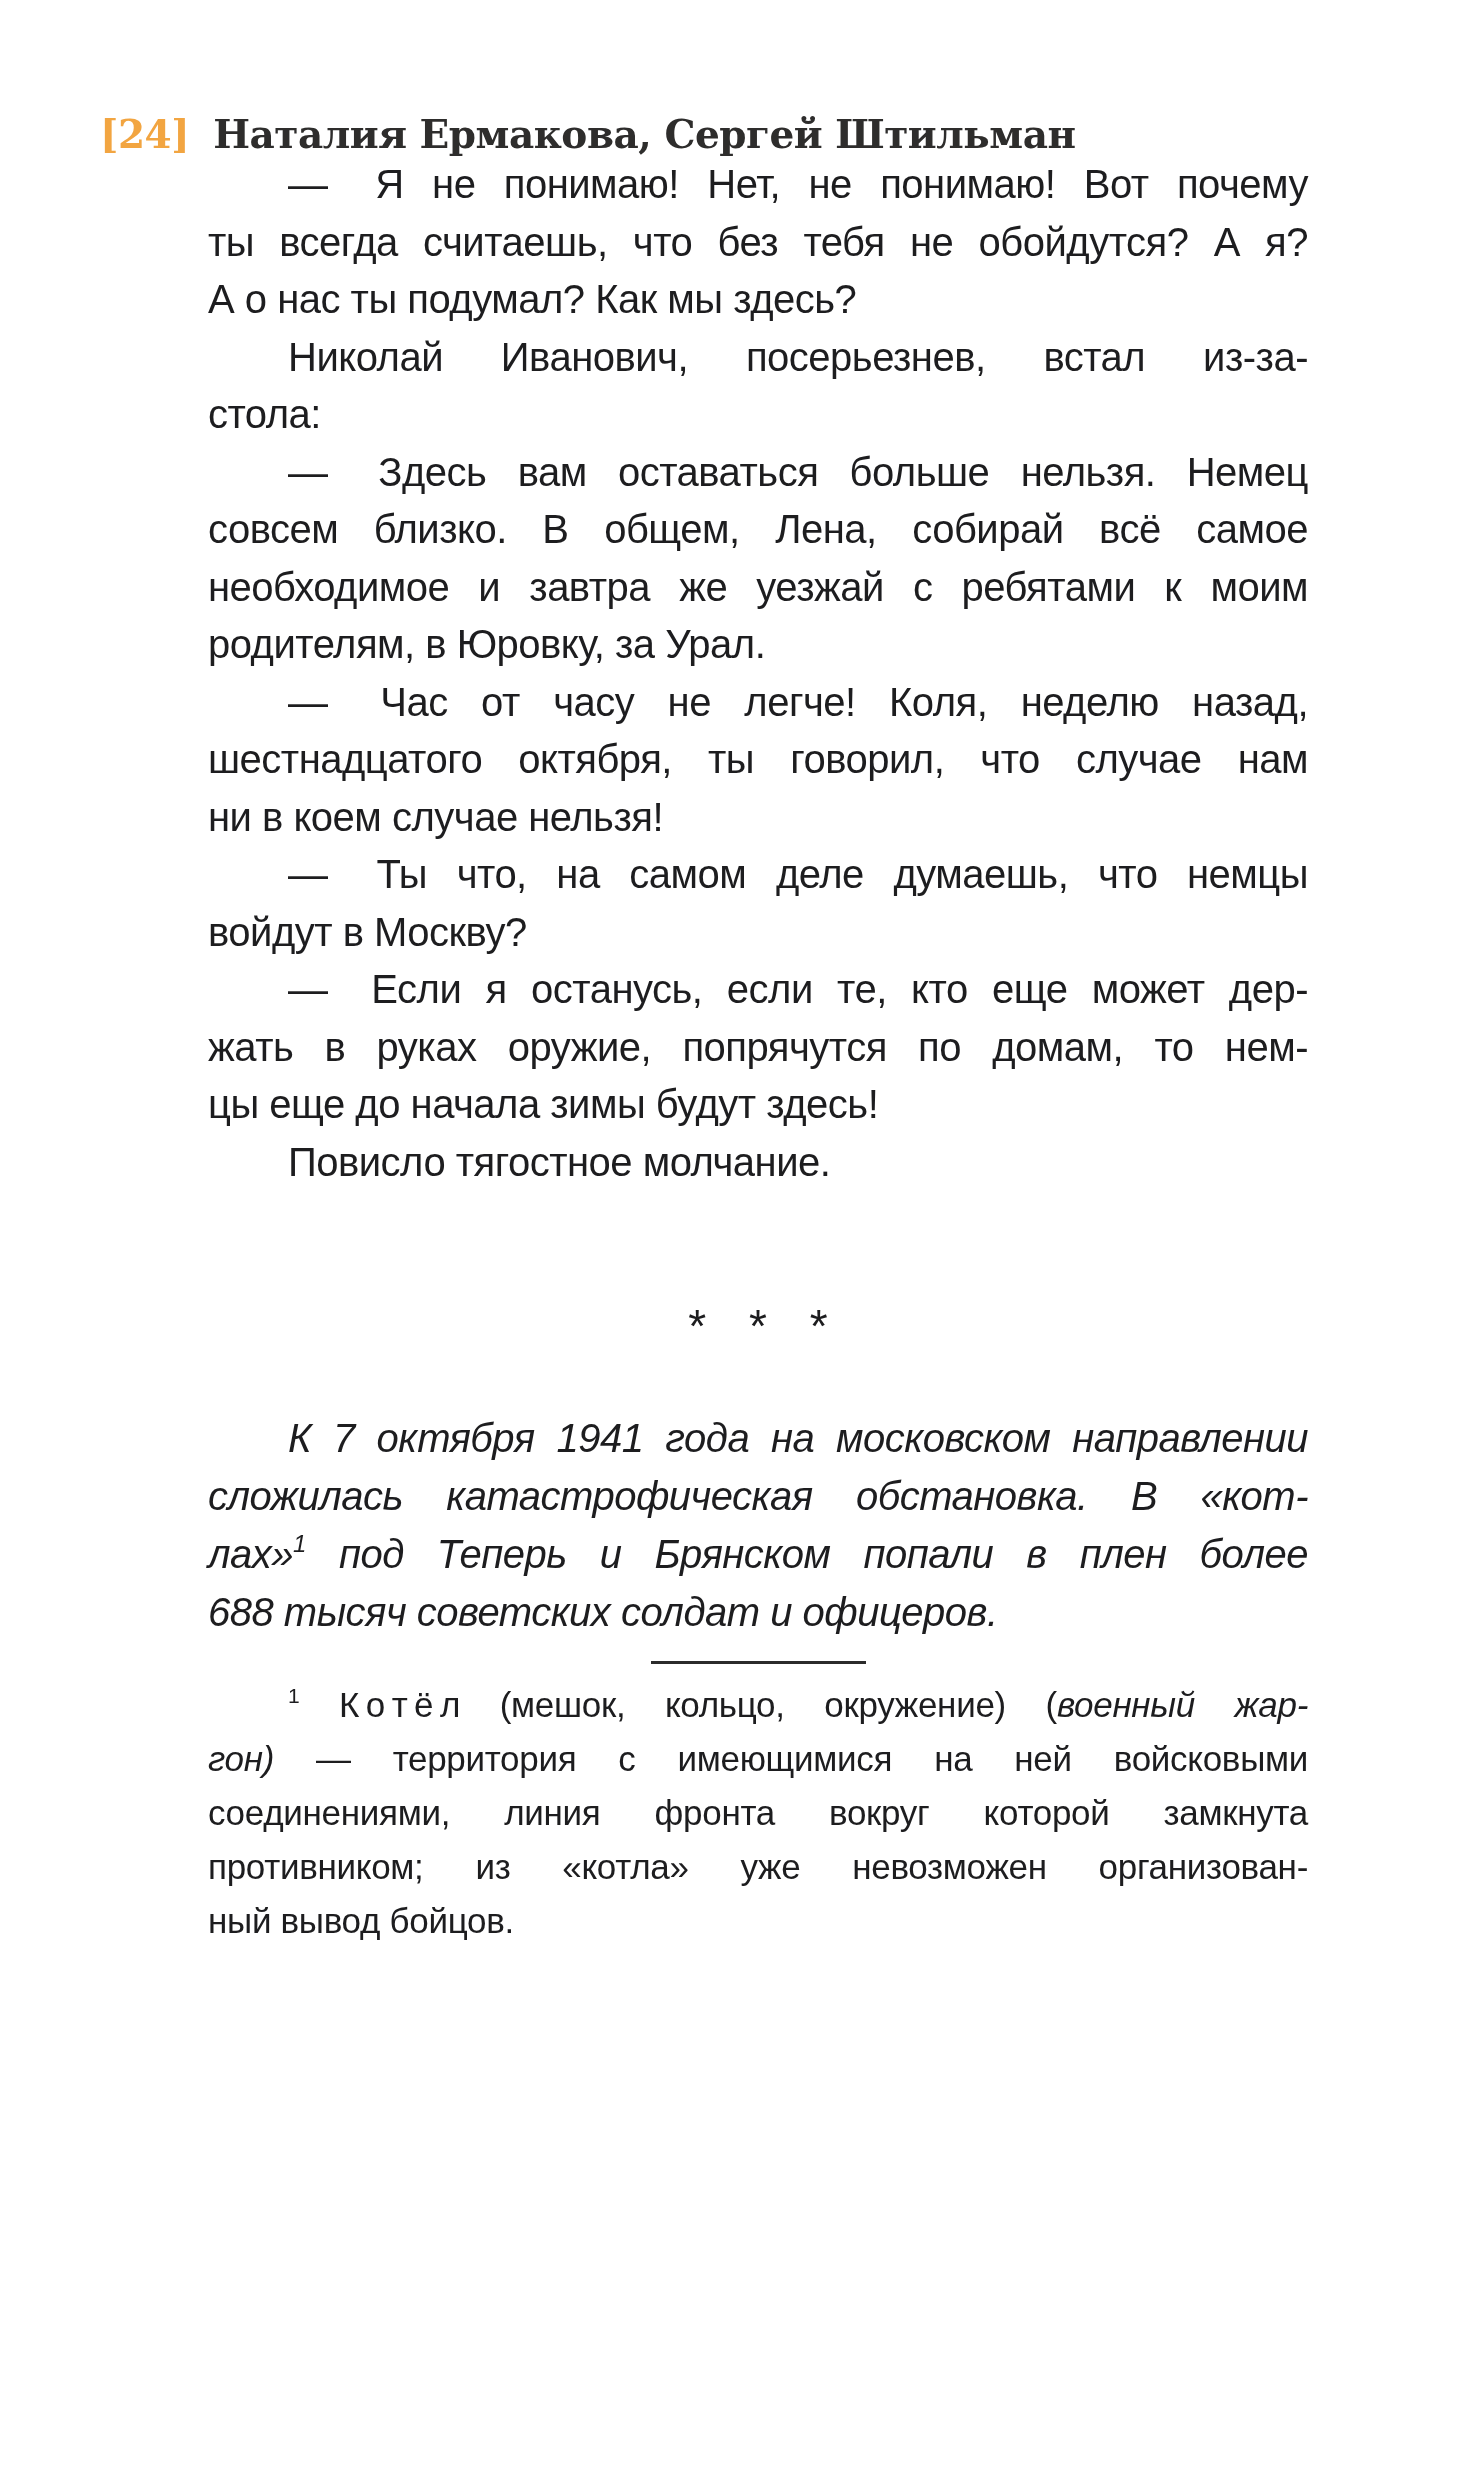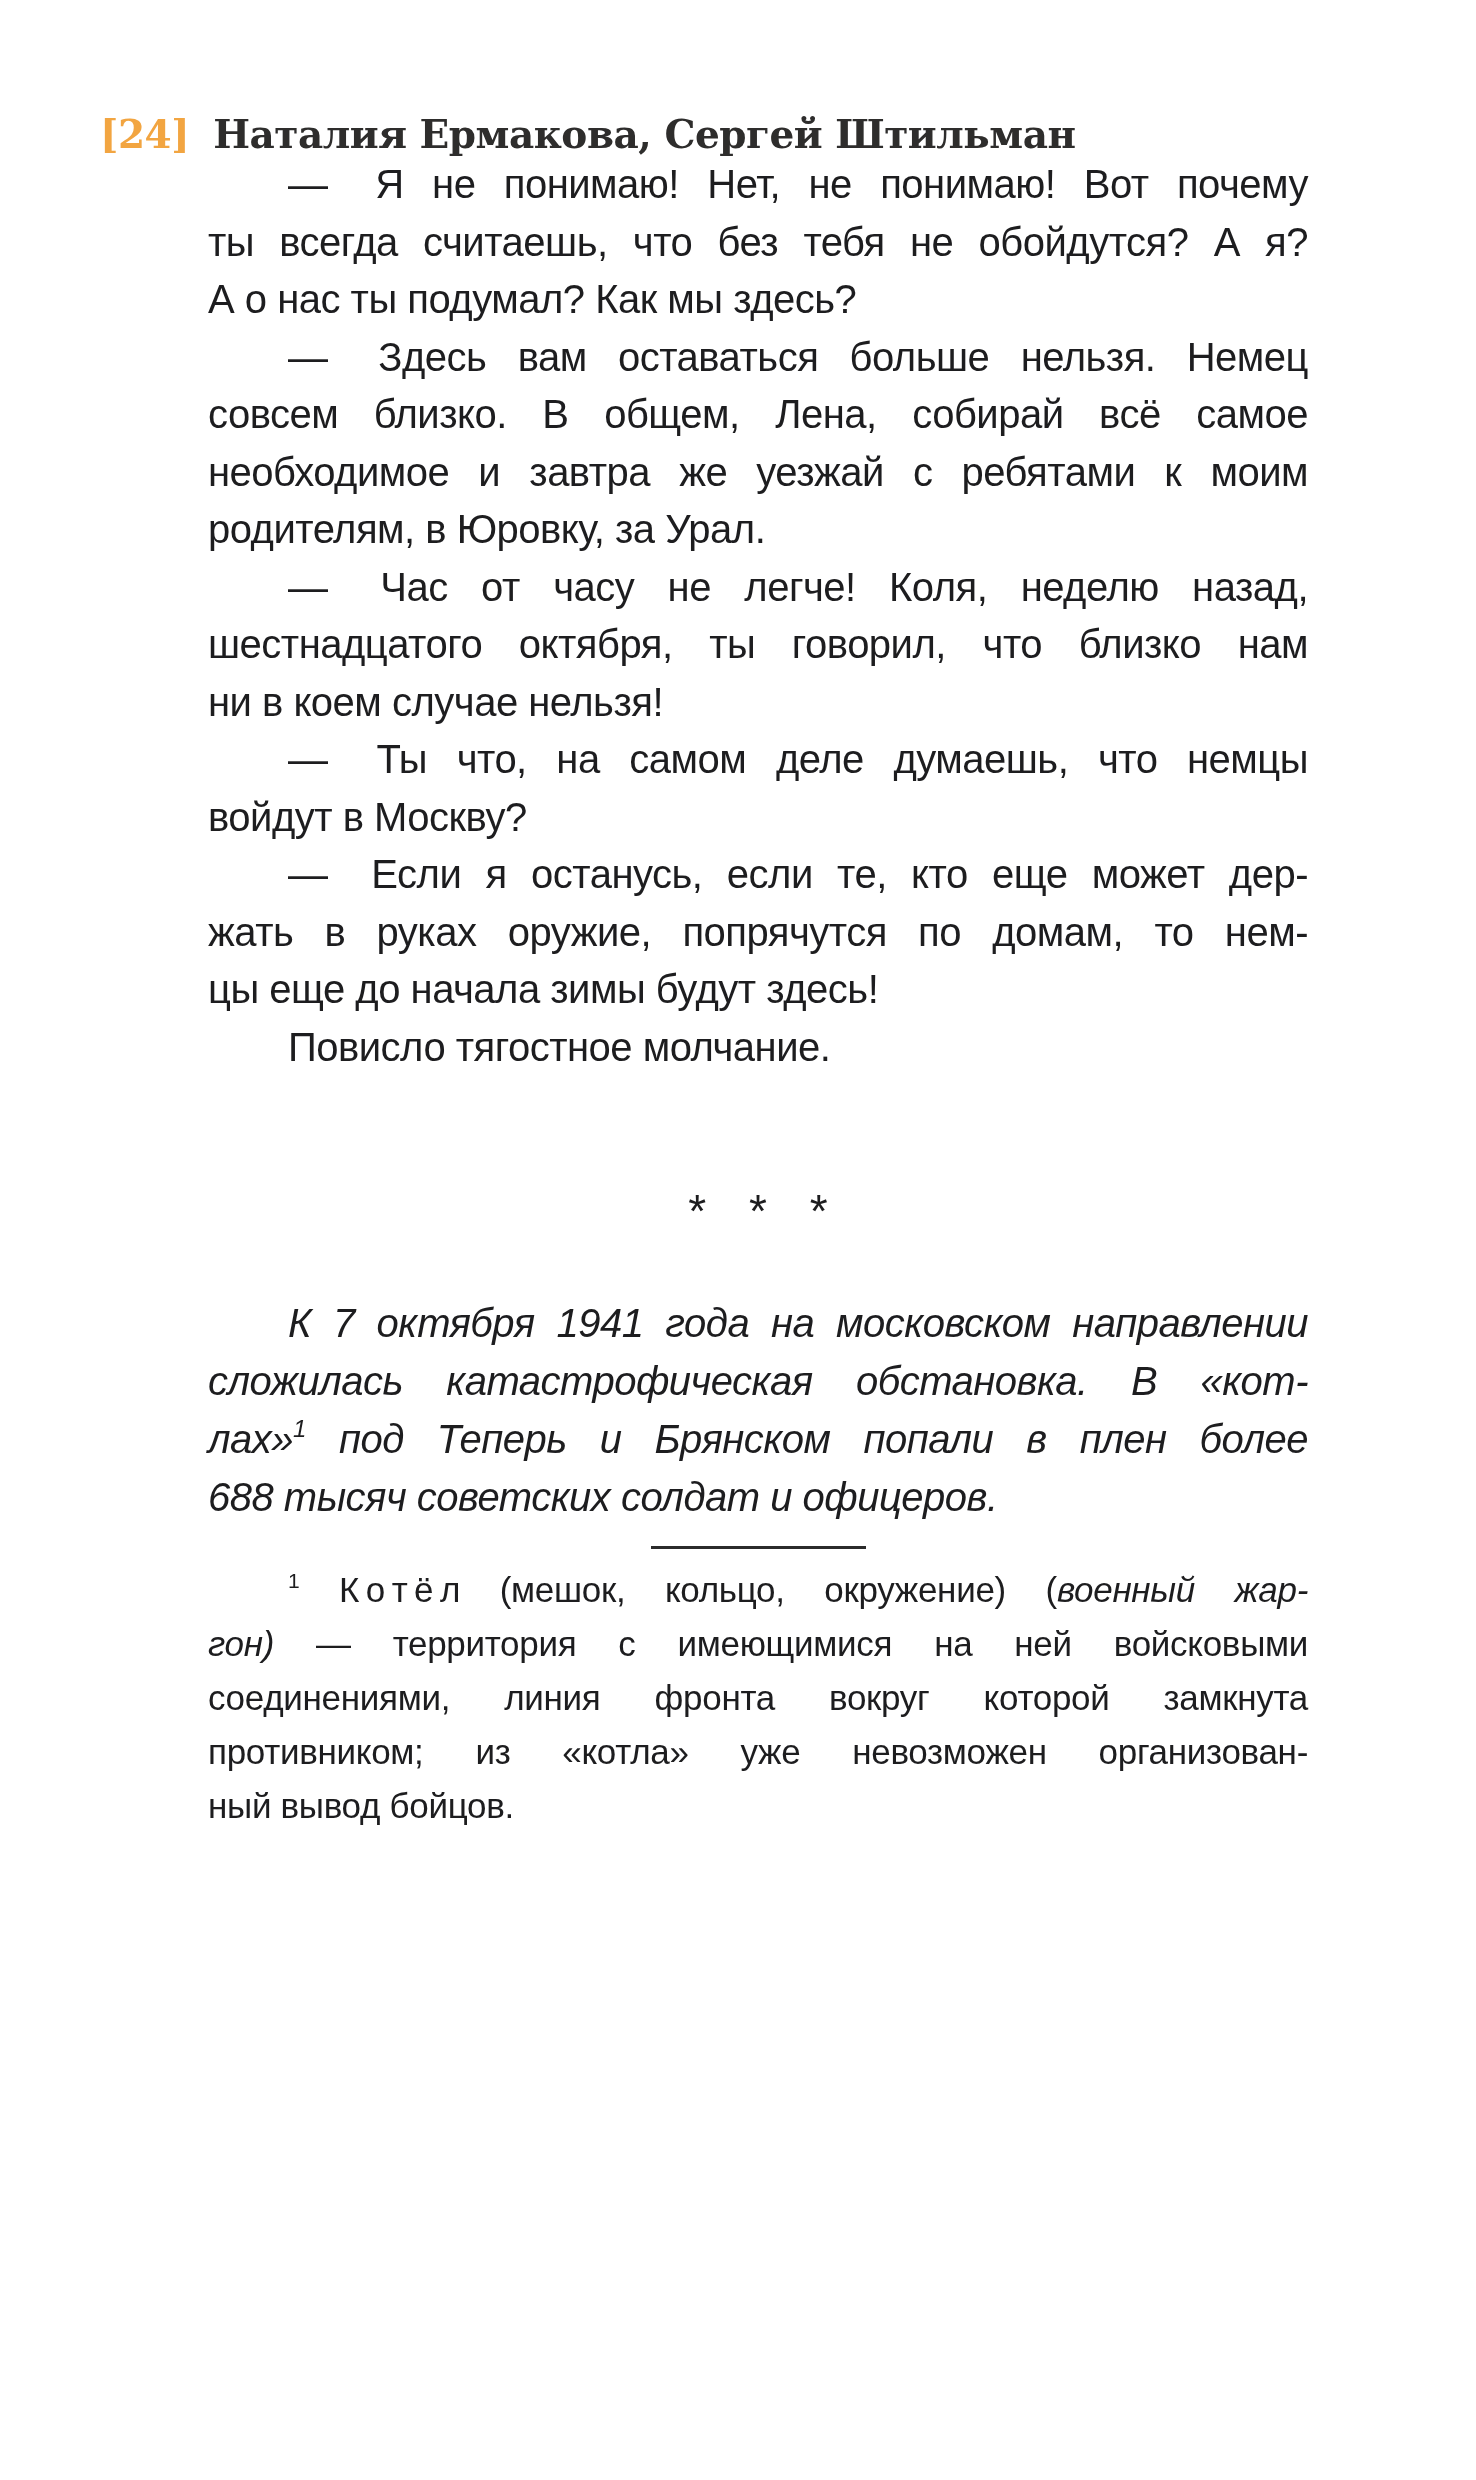--- a/index.html
+++ b/index.html
@@ -94,31 +94,35 @@
   </div>
 
   <div class="textblock body-block">
 
     <div class="para">
       <div class="line indent">—  Я не понимаю! Нет, не понимаю! Вот почему</div>
       <div class="line">ты всегда считаешь, что без тебя не обойдутся? А я?</div>
       <div class="line last">А о нас ты подумал? Как мы здесь?</div>
     </div>
 
+    <div class="para">
+      <div class="line indent">Николай Иванович, посерьезнев, встал из-за-</div>
+      <div class="line last">стола:</div>
+    </div>
 
     <div class="para">
       <div class="line indent">—  Здесь вам оставаться больше нельзя. Немец</div>
       <div class="line">совсем близко. В общем, Лена, собирай всё самое</div>
       <div class="line">необходимое и завтра же уезжай с ребятами к моим</div>
       <div class="line last">родителям, в Юровку, за Урал.</div>
     </div>
 
     <div class="para">
       <div class="line indent">—  Час от часу не легче! Коля, неделю назад,</div>
-      <div class="line">шестнадцатого октября, ты говорил, что близко нам</div>
+      <div class="line">шестнадцатого октября, ты говорил, что случае нам</div>
       <div class="line last">ни в коем случае нельзя!</div>
     </div>
 
 
     <div class="para">
       <div class="line indent">—  Ты что, на самом деле думаешь, что немцы</div>
       <div class="line last">войдут в Москву?</div>
     </div>
 
     <div class="para">

